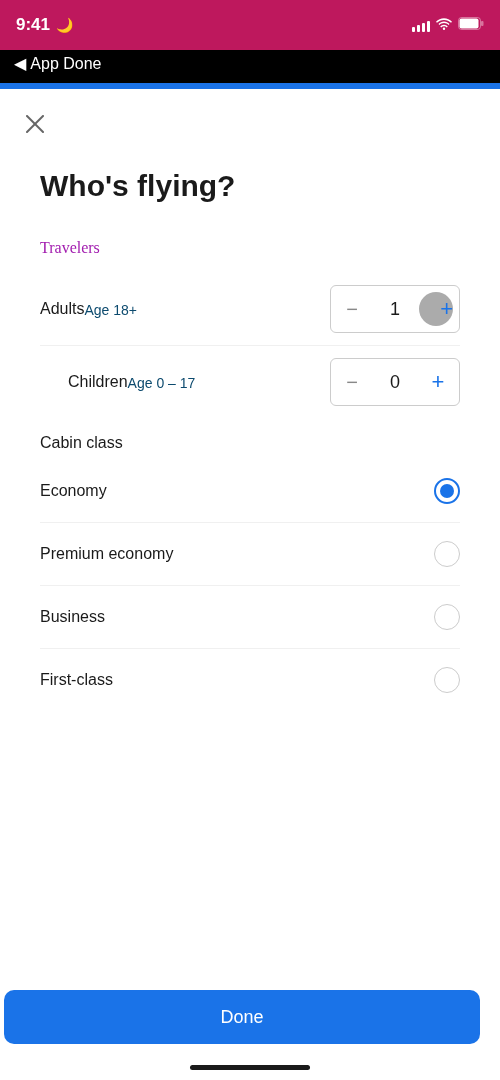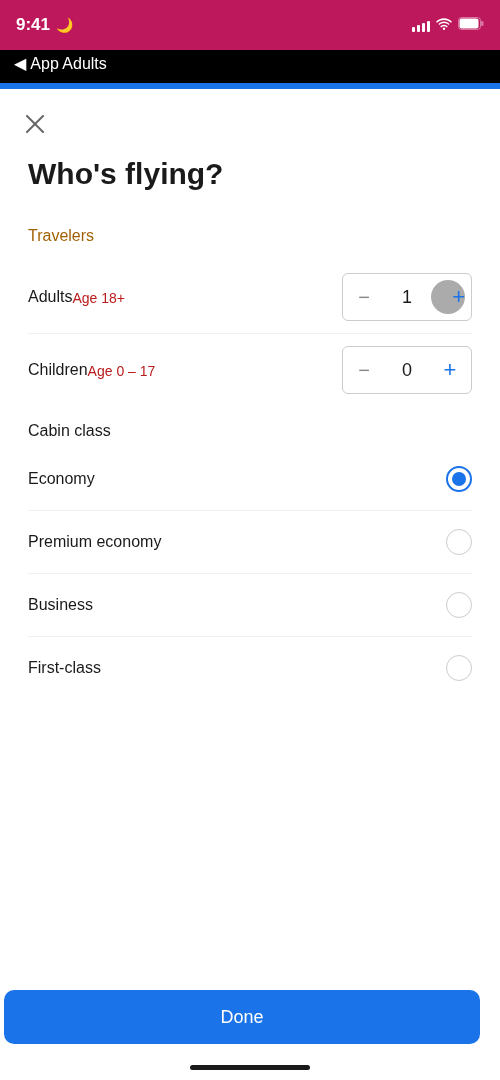--- a/index.html
+++ b/index.html
@@ -65,21 +65,21 @@
     .accent-bar {
       background: #1a73e8;
       height: 6px;
       width: 100%;
     }
 
     
     .main-card {
       background: #fff;
       min-height: 900px;
-      padding: 4px;
+      padding: 16px;
       position: relative;
     }
 
     
     .close-button {
       position: absolute;
       top: 20px;
       left: 20px;
       width: 30px;
       height: 30px;
@@ -101,48 +101,50 @@
     }
 
     
     .section {
       padding: 0 24px;
     }
 
     .section-header {
       font-size: 16px;
       font-weight: 400;
-      color: #a16207;
+      color: #a21caf;
       padding: 12px 0 16px 0;
+      font-family: Liberation Serif, serif;
     }
 
     
     .traveler-row {
       display: flex;
       align-items: center;
       justify-content: space-between;
       padding: 12px 0;
       border-bottom: 1px solid #f0f0f0;
     }
     .traveler-row:last-child {
       border-bottom: none;
+      margin-left: 28px;
     }
 
     .traveler-label {
       display: flex;
       flex-direction: row;
     }
     .traveler-name {
       font-size: 16px;
       font-weight: 400;
       color: #1a1a1a;
     }
     .traveler-age {
       font-size: 14px;
-      color: #b91c1c;
+      color: #0c4a6e;
       margin-top: 2px;
     }
 
     
     .stepper {
       display: flex;
       align-items: center;
       border: 1px solid #ccc;
       border-radius: 6px;
       overflow: hidden;
@@ -313,21 +315,21 @@
         <rect x="0.5" y="0.5" width="22" height="12" rx="3" stroke="white" stroke-opacity="0.4" fill="none"></rect>
         <rect x="23" y="4" width="2.5" height="5" rx="1" fill="white" fill-opacity="0.4"></rect>
         <rect x="1.5" y="1.5" width="19" height="10" rx="2" fill="white"></rect>
       </svg>
     </span>
   </div>
 </div>
 
 <div style="background:#000; padding: 4px 14px 10px 14px; display:flex; align-items:center; gap:4px;">
   <span style="color:#fff; font-size:16px;">◀</span>
-  <span style="color:#fff; font-size:16px;">App Adults</span>
+  <span style="color:#fff; font-size:16px;">App Done</span>
 </div>
 
 <div class="accent-bar"></div>
 
 <div class="main-card">
 
   <div class="close-button">
     <svg width="18" height="18" viewBox="0 0 18 18" fill="none">
       <line x1="1" y1="1" x2="17" y2="17" stroke="#666" stroke-width="2" stroke-linecap="round"></line>
       <line x1="17" y1="1" x2="1" y2="17" stroke="#666" stroke-width="2" stroke-linecap="round"></line>

